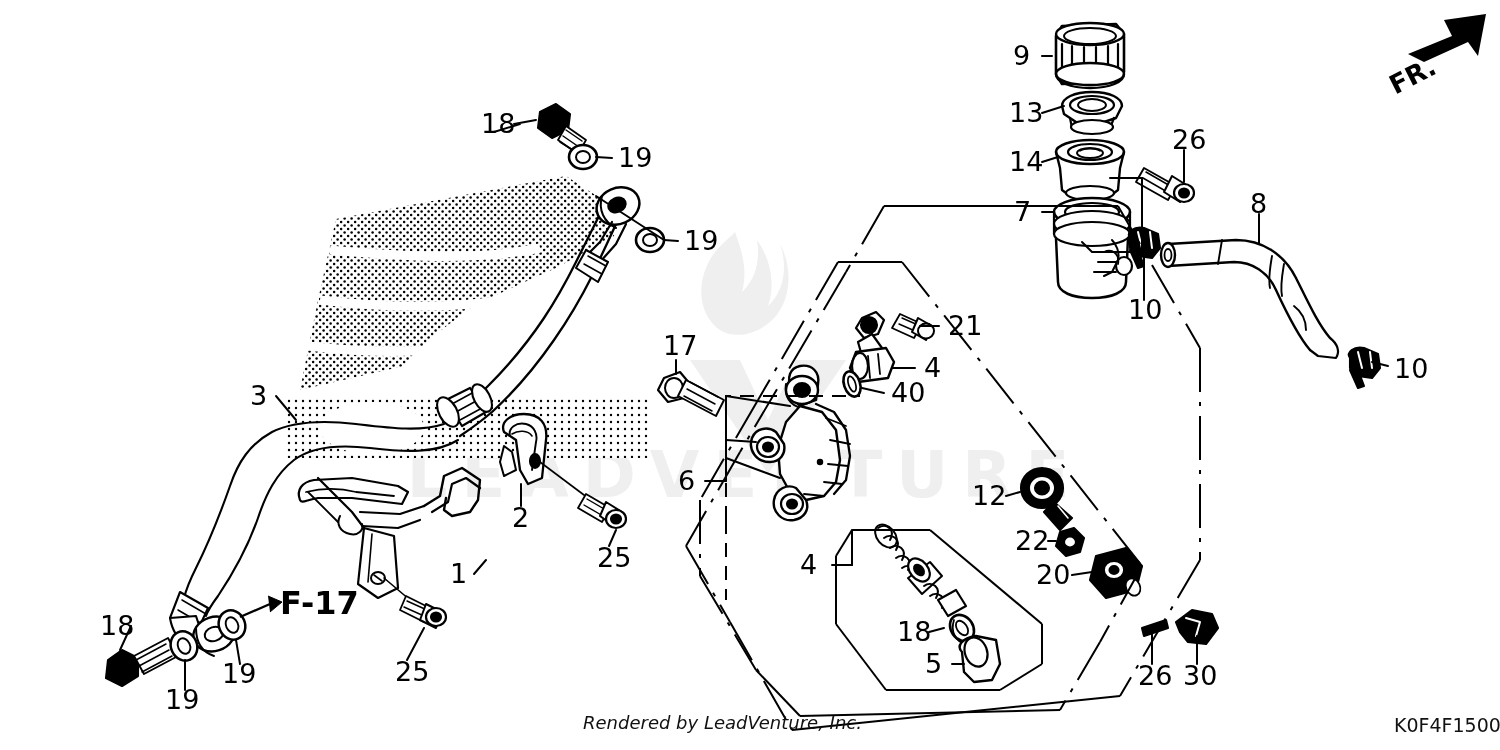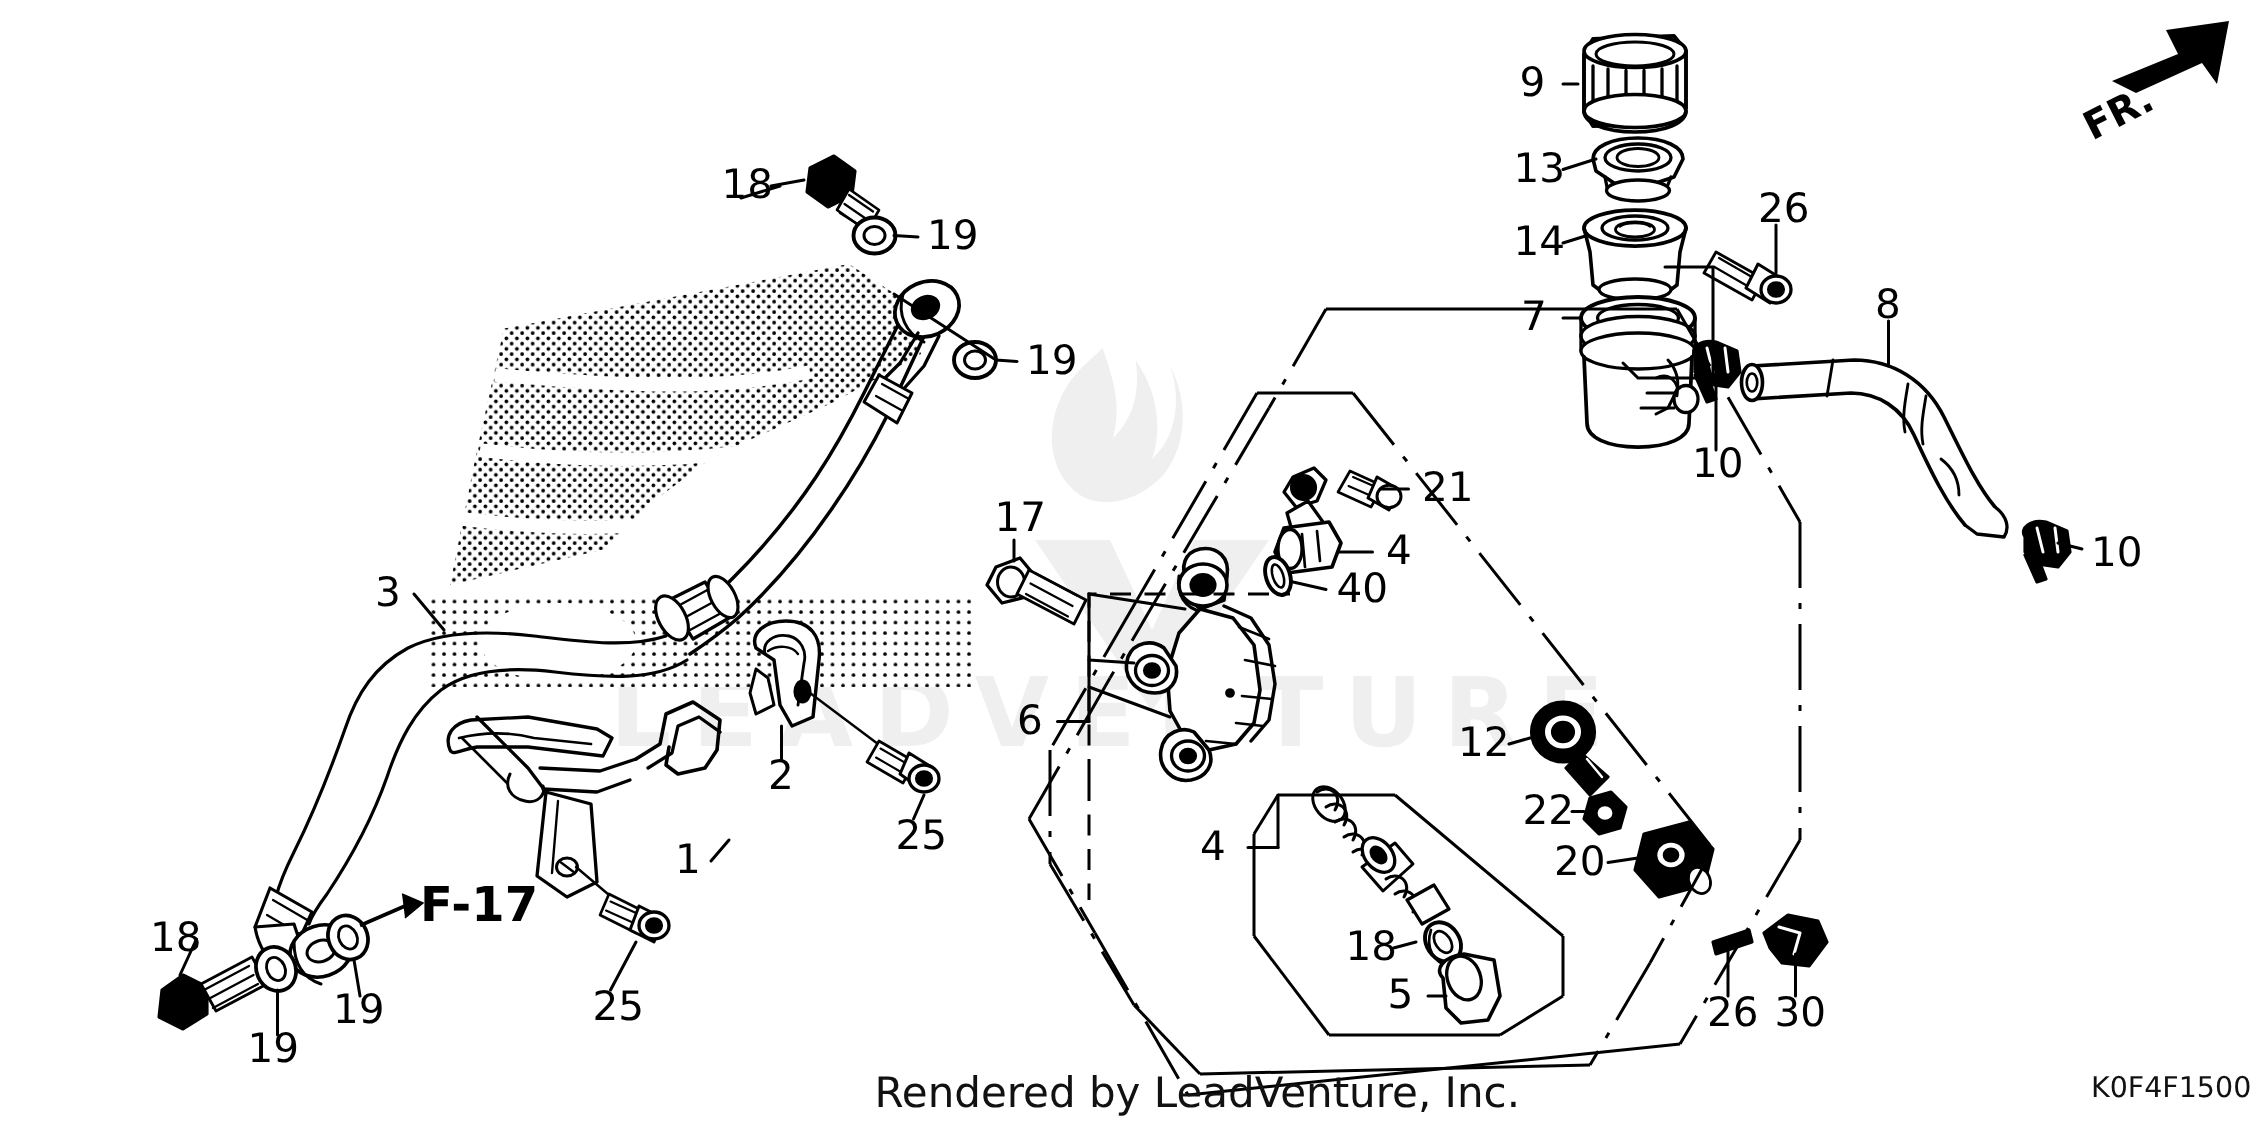--- a/index.html
+++ b/index.html
@@ -10,22 +10,23 @@
   }
   #stage{position:relative;width:1500px;height:750px;background:#fff;overflow:hidden;}
   #art{position:absolute;left:0;top:0;width:1500px;height:750px;}
   .lbl{
     position:absolute;font-family:"DejaVu Sans","Liberation Sans",sans-serif;
     font-size:27px;color:#000;line-height:1;white-space:nowrap;
     letter-spacing:0px;
   }
   .lbl.bold{font-weight:bold;font-size:32px;}
   .footer{
-    position:absolute;font-size:28px;color:#111;white-space:nowrap;
+    position:absolute;font-size:18px;color:#111;white-space:nowrap;
     font-family:"DejaVu Sans","Liberation Sans",sans-serif;
+    font-style:italic;
   }
   .diagcode{
     position:absolute;font-size:19px;color:#111;white-space:nowrap;
     font-family:"DejaVu Sans","Liberation Sans",sans-serif;
     margin-left:36px;
   }
   .frtag{
     position:absolute;font-weight:bold;font-size:26px;color:#000;
     transform:rotate(-27deg);transform-origin:left bottom;
   }

